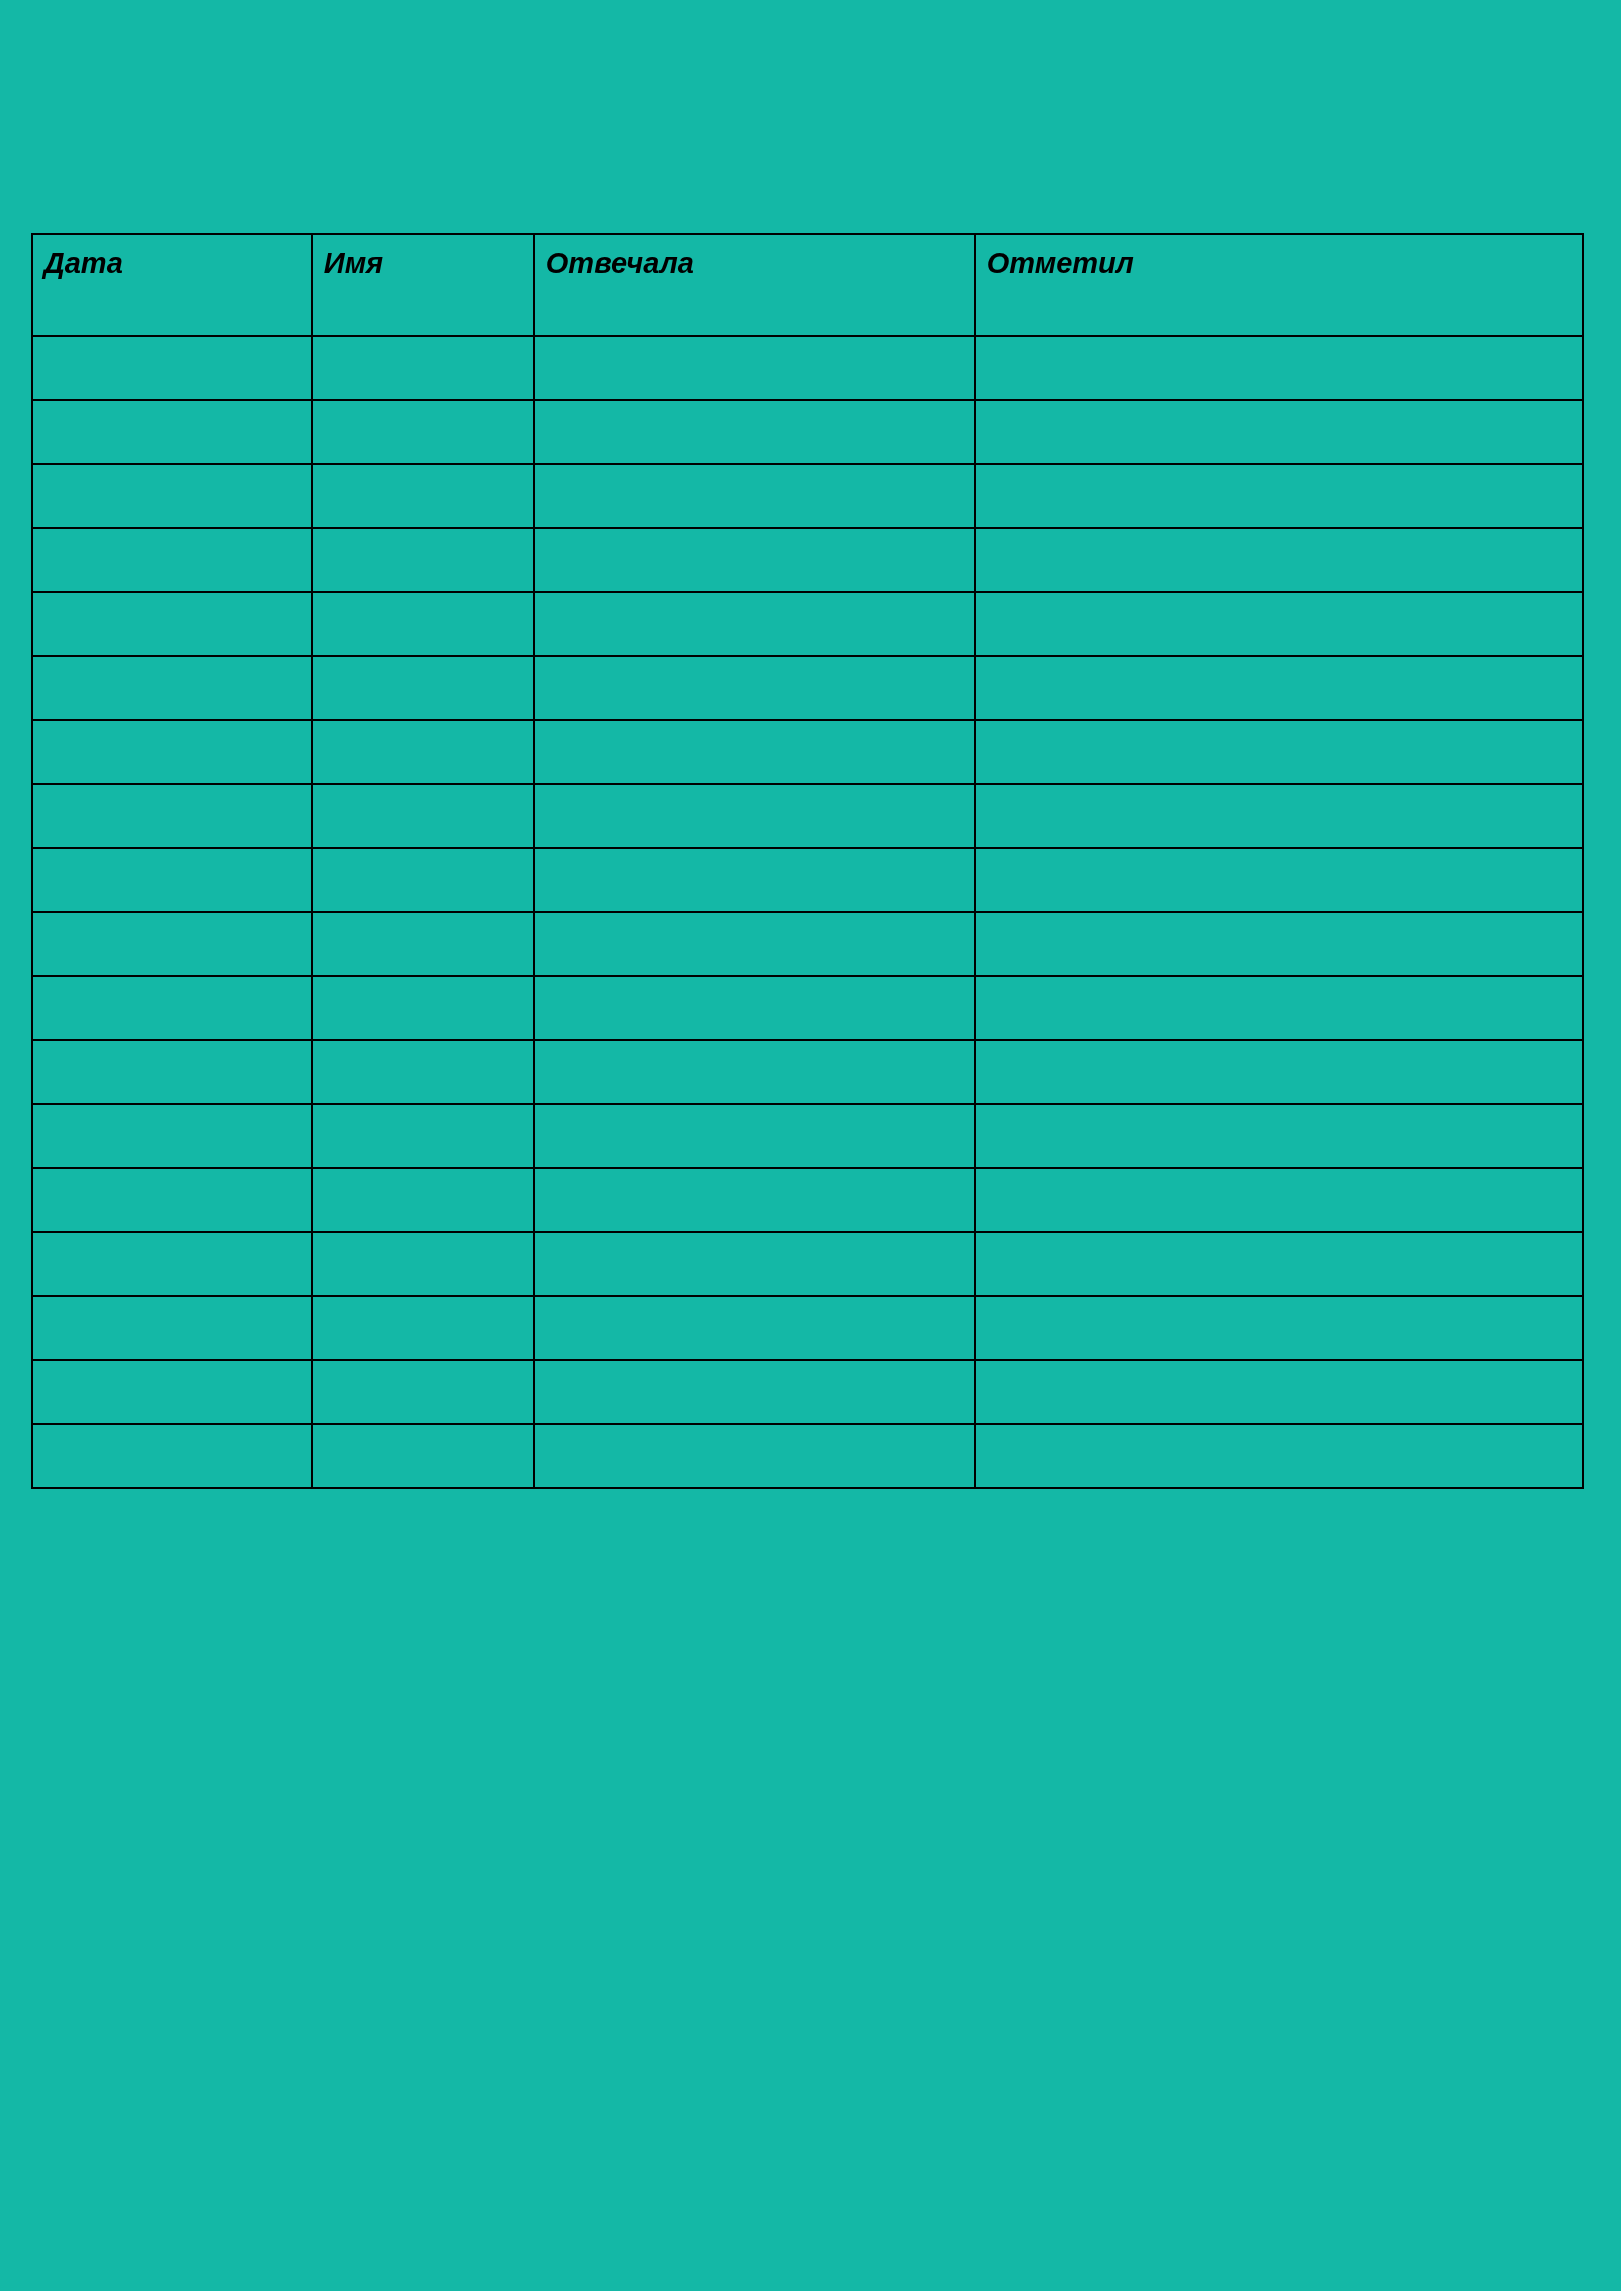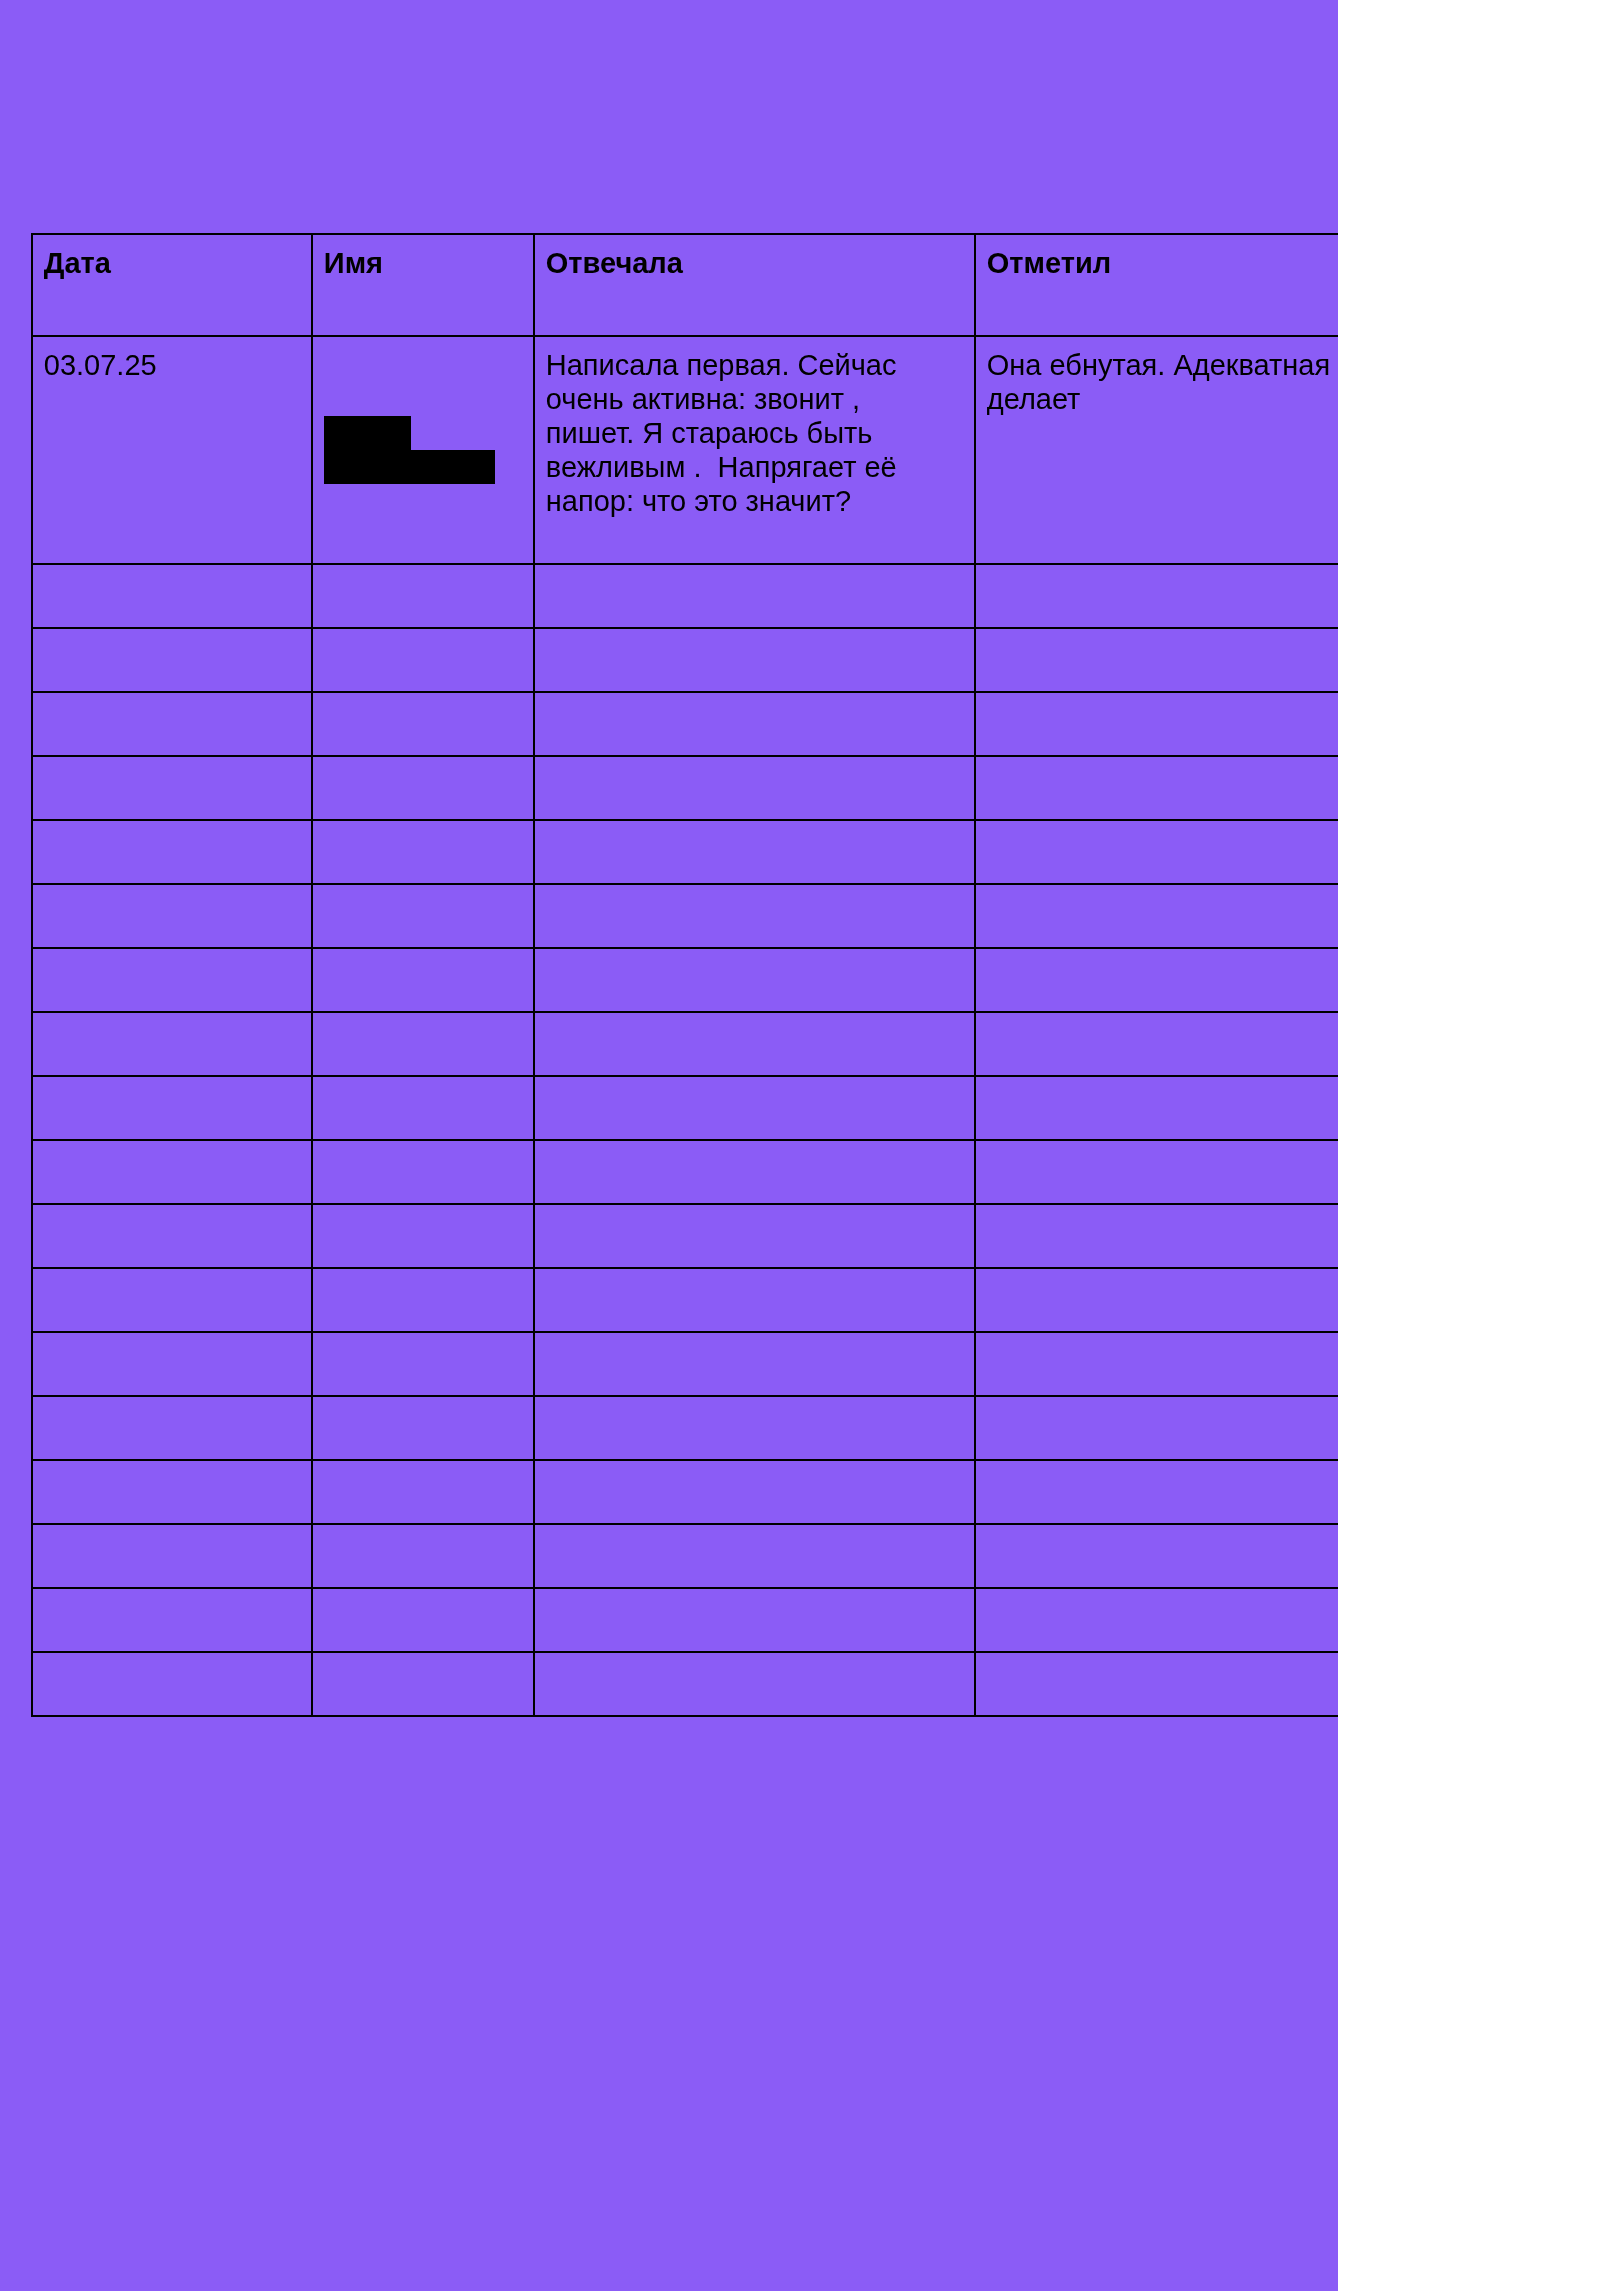--- a/index.html
+++ b/index.html
@@ -2,24 +2,25 @@
 <html><head>
 <meta charset="utf-8">
 <style>
   html, body {
     margin: 0;
     padding: 0;
     background: #ffffff;
   }
   .page {
     position: relative;
-    width: 1338px;
+    width: 1621px;
     height: 2292px;
-    background: #8b5cf6;
+    background: #14b8a6;
     overflow: hidden;
+    font-style: italic;
   }
   table.log-table {
     position: absolute;
     left: 31px;
     top: 233px;
     width: 1552px;
     border-collapse: collapse;
     table-layout: fixed;
   }
   table.log-table th,
@@ -63,33 +64,20 @@
     </colgroup>
     <thead>
       <tr class="header-row">
         <th>Дата</th>
         <th>Имя</th>
         <th>Отвечала</th>
         <th>Отметил</th>
       </tr>
     </thead>
     <tbody id="table-body">
-      <tr class="data-row-0">
-        <td>03.07.25</td>
-        <td>
-          <span class="redaction-stack"><span class="redaction-bar" style="width: 87px; height: 34px;"></span><span class="redaction-bar" style="width: 171px; height: 34px;"></span></span>
-        </td>
-        <td>Написала первая. Сейчас
-очень активна: звонит ,
-пишет. Я стараюсь быть
-вежливым .  Напрягает её
-напор: что это значит?</td>
-        <td>Она ебнутая. Адекватная баба так не
-делает</td>
-      </tr>
     <tr class="empty-row">
           <td></td>
           <td></td>
           <td></td>
           <td></td>
         </tr>
         <tr class="empty-row">
           <td></td>
           <td></td>
           <td></td>

